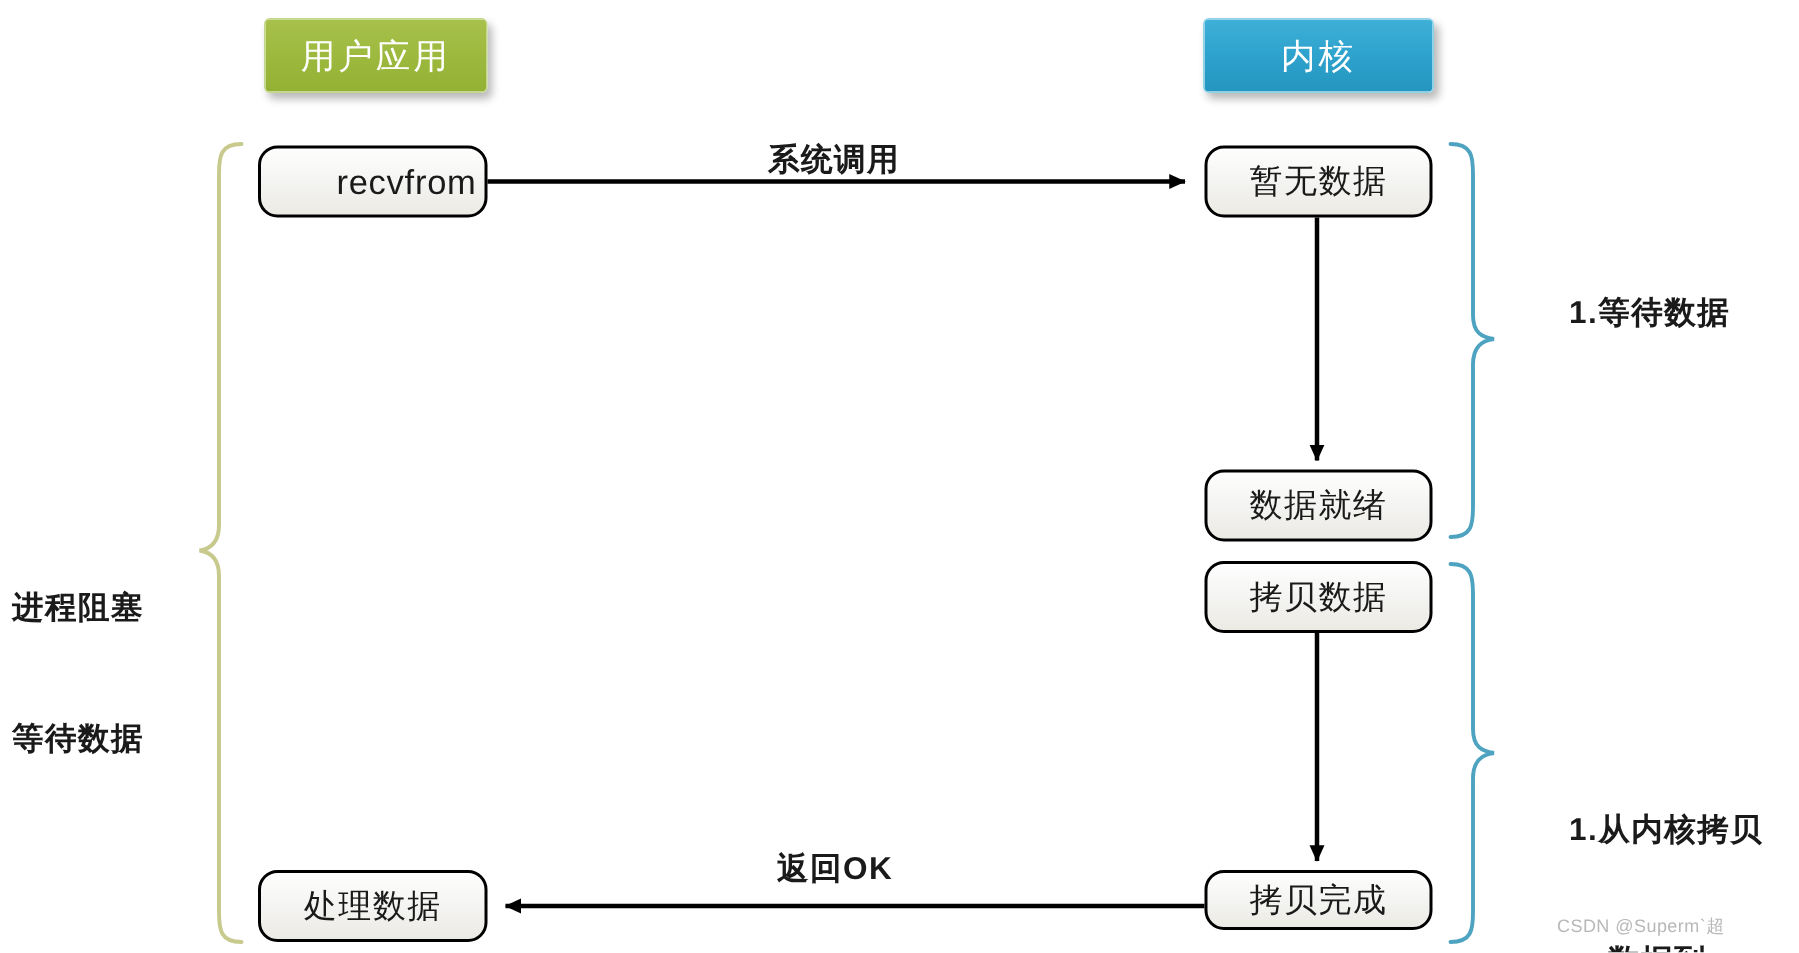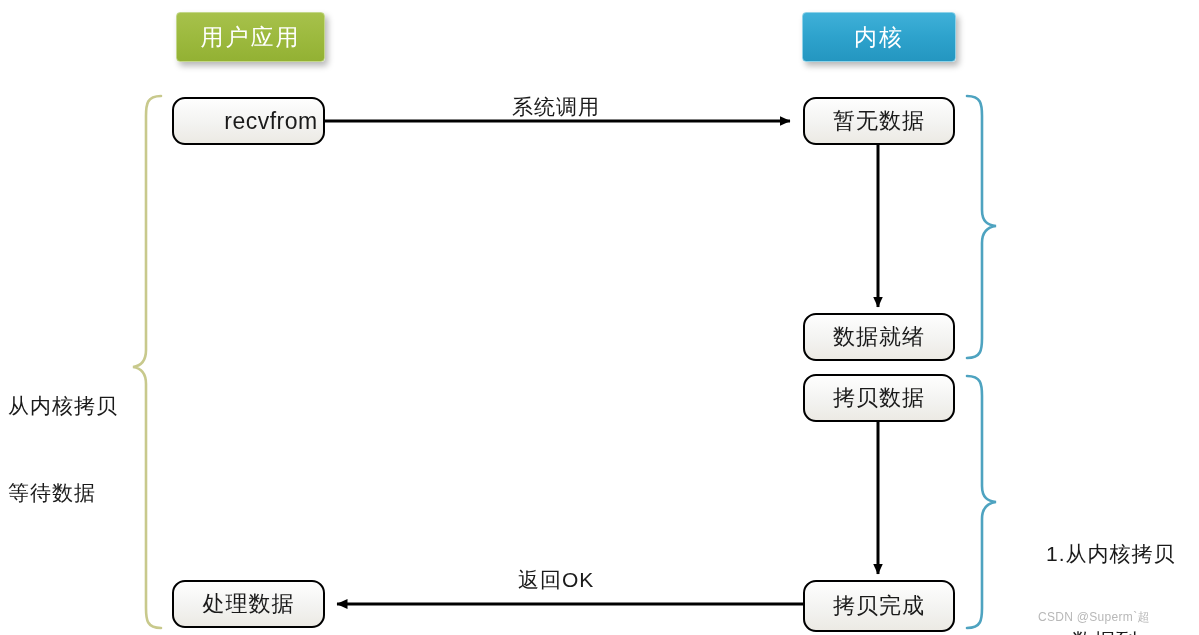--- a/index.html
+++ b/index.html
@@ -68,31 +68,32 @@
     font-size: 22px;
     letter-spacing: 1px;
     box-sizing: border-box;
   }
   .node-latin { font-size: 23px; letter-spacing: 0.5px; }
 
   .n-recvfrom  { left: 172px; top: 97px;  width: 153px; height: 48px; padding-left: 45px; }
   .n-nodata    { left: 803px; top: 97px;  width: 152px; height: 48px; }
   .n-ready     { left: 803px; top: 313px; width: 152px; height: 48px; }
   .n-copying   { left: 803px; top: 374px; width: 152px; height: 48px; }
-  .n-copydone  { left: 803px; top: 580px; width: 152px; height: 52px; }
+  .n-copydone  { left: 803px; top: 580px; width: 152px; height: 40px; }
   .n-process   { left: 172px; top: 580px; width: 153px; height: 48px; text-align: right; }
 
   
   .lbl {
     position: absolute;
     color: #1a1a1a;
     font-size: 21px;
     letter-spacing: 1px;
     white-space: pre;
     line-height: 1.38;
+    font-weight: bold;
   }
   .lbl-syscall  { left: 512px; top: 93px; }
   .lbl-returnok { left: 518px; top: 566px; text-align: right; }
   .lbl-blocked  { left: 8px;   top: 334px; }
   .lbl-wait     { left: 1046px; top: 195px; }
   .lbl-copy     { left: 1046px; top: 482px; }
 
   .watermark {
     position: absolute;
     left: 1038px;
@@ -175,24 +176,25 @@
   <div class="node n-nodata">暂无数据</div>
   <div class="node n-ready">数据就绪</div>
   <div class="node n-copying">拷贝数据</div>
   <div class="node n-copydone">拷贝完成</div>
   <div class="node n-process">处理数据</div>
 
   <div class="lbl lbl-syscall">系统调用</div>
   <div class="lbl lbl-returnok">返回OK</div>
 
   <div class="lbl lbl-blocked">
-    <div>从内核拷贝</div>
+    <div>进程阻塞</div>
     <div>等待数据</div>
   </div>
 
+  <div class="lbl lbl-wait">1.等待数据</div>
 
   <div class="lbl lbl-copy">
     <div>1.从内核拷贝</div>
     <div style="padding-left:26px">数据到</div>
     
   </div>
 
   <div class="watermark">CSDN @Superm`超</div>
 
 </div>

